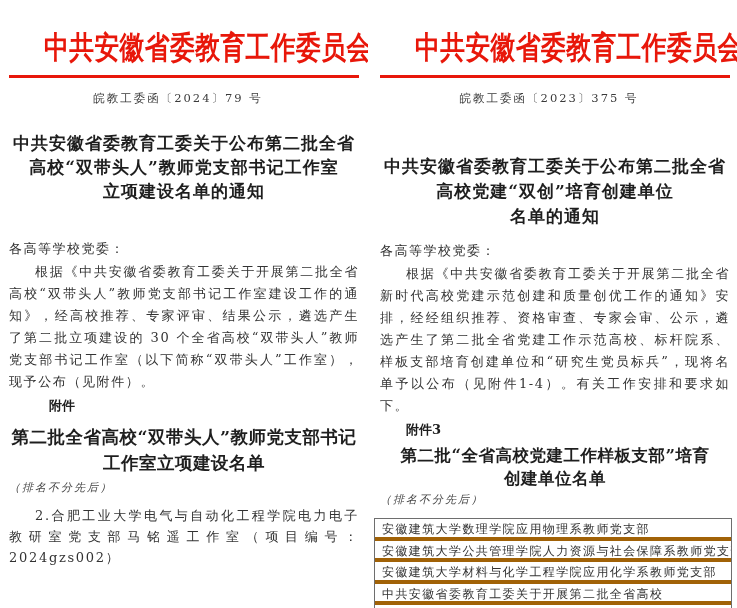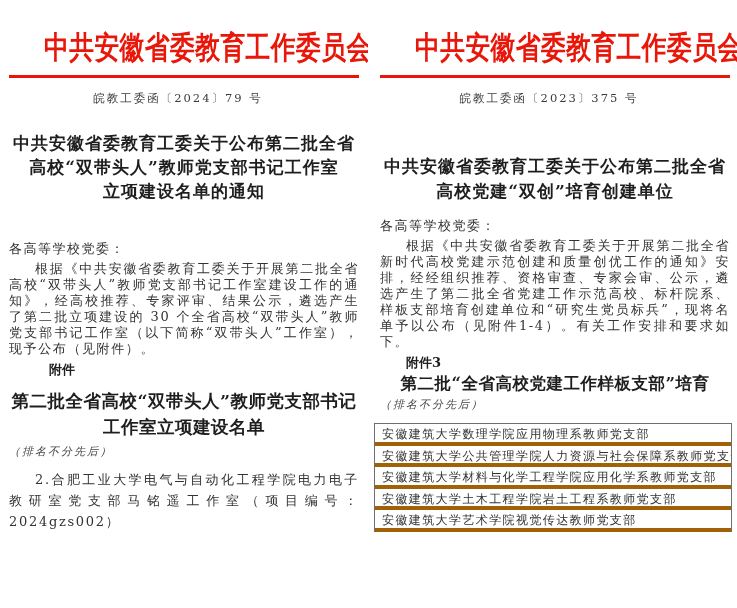--- a/index.html
+++ b/index.html
@@ -52,21 +52,21 @@
     font-size: 13px;
     letter-spacing: 1.5px;
     color: #333;
   }
   .doc-left  .salutation { margin-top: 37px; }
   .doc-right .salutation { margin-top: 13px; }
 
   .body-para {
     margin-top: 3px;
     font-size: 13px;
-    line-height: 16px;
+    line-height: 22px;
     letter-spacing: 1.6px;
     text-align: justify;
     text-indent: 2em;
     color: #333;
   }
 
   .attachment-label {
     font-weight: bold;
     font-size: 13px;
     color: #1e1e1e;
@@ -75,21 +75,21 @@
   .doc-right .attachment-label { margin-top: 4px; text-indent: 2em; }
 
   .attachment-title {
     font-weight: bold;
     text-align: center;
     font-size: 17.5px;
     letter-spacing: 0.5px;
     color: #1e1e1e;
   }
   .doc-left  .attachment-title { margin-top: 9px; line-height: 26px; }
-  .doc-right .attachment-title { font-size: 16.5px; line-height: 23px; }
+  .doc-right .attachment-title { margin-top: 5px; font-size: 16.5px; line-height: 23px; }
 
   .attachment-note {
     font-size: 11px;
     letter-spacing: 2px;
     color: #444;
     font-style: italic;
   }
   .doc-left  .attachment-note { margin-top: 4px; }
   .doc-right .attachment-note { margin-top: 2px; }
 
@@ -159,31 +159,33 @@
     </div>
   </div>
 
   <div class="doc doc-right">
     <div class="red-header">中共安徽省委教育工作委员会</div>
     <div class="red-rule"></div>
     <div class="doc-number">皖教工委函〔2023〕375 号</div>
     <div class="doc-title">
       <div>中共安徽省委教育工委关于公布第二批全省</div>
       <div>高校党建“双创”培育创建单位</div>
+      <div>名单的通知</div>
     </div>
     <div class="salutation">各高等学校党委：</div>
     <div class="body-para">根据《中共安徽省委教育工委关于开展第二批全省新时代高校党建示范创建和质量创优工作的通知》安排，经经组织推荐、资格审查、专家会审、公示，遴选产生了第二批全省党建工作示范高校、标杆院系、样板支部培育创建单位和“研究生党员标兵”，现将名单予以公布（见附件1-4）。有关工作安排和要求如下。</div>
     <div class="attachment-label">附件3</div>
     <div class="attachment-title">
       <div>第二批“全省高校党建工作样板支部”培育</div>
+      <div>创建单位名单</div>
     </div>
     <div class="attachment-note">（排名不分先后）</div>
     <div class="roster-table">
       <div class="roster-row">安徽建筑大学数理学院应用物理系教师党支部</div>
       <div class="roster-row highlighted">安徽建筑大学公共管理学院人力资源与社会保障系教师党支部</div>
       <div class="roster-row">安徽建筑大学材料与化学工程学院应用化学系教师党支部</div>
-      <div class="roster-row">安徽建筑大学土木工程学院岩土工程系教师党支部</div>
+      <div class="roster-row">中共安徽省委教育工委关于开展第二批全省高校</div>
       <div class="roster-row">安徽建筑大学艺术学院视觉传达教师党支部</div>
 
     </div>
   </div>
 
 </div>
 
 </body></html>

